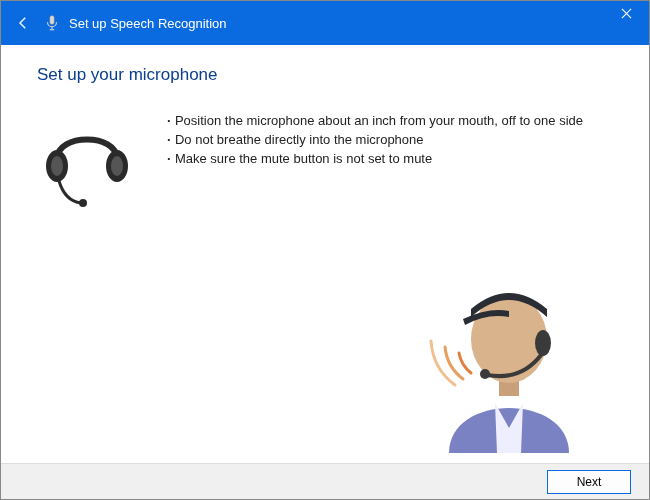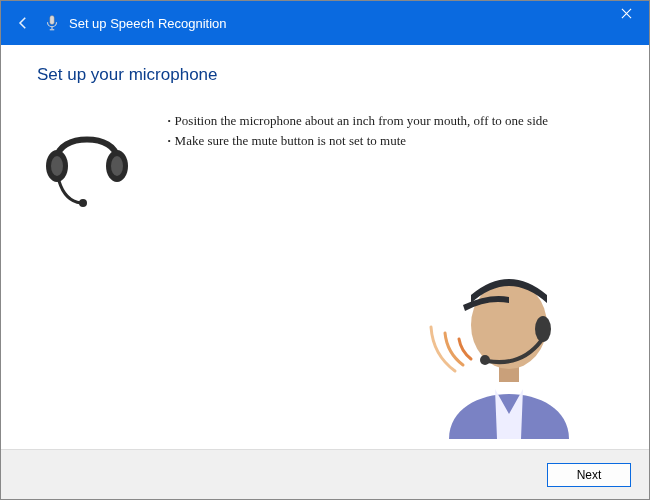--- a/index.html
+++ b/index.html
@@ -47,30 +47,30 @@
     margin-bottom: 26px;
   }
   .instruct {
     display: flex;
     align-items: flex-start;
     gap: 30px;
   }
   .headset-img { width: 100px; height: 100px; flex-shrink: 0; }
   .text-col { font-size: 13px; color: #222; }
   .subtitle { margin-bottom: 10px; }
-  .bullets { list-style: none; font-family: Liberation Serif, serif; }
+  .bullets { list-style: none; }
   .bullets li { padding: 2px 0; }
   .bullets li::before { content: "· "; font-weight: bold; }
   .person-img {
     position: absolute;
     right: 40px; bottom: 10px;
     width: 200px; height: 200px;
   }
   .footer {
-    height: 50px;
+    height: 36px;
     background: #f0f0f0;
     border-top: 1px solid #ddd;
     display: flex;
     justify-content: flex-end;
     align-items: center;
     padding-right: 18px;
     gap: 8px;
   }
   .btn {
     min-width: 84px; height: 24px;
@@ -117,20 +117,21 @@
         <ellipse cx="20" cy="55" rx="6" ry="10" fill="#555"></ellipse>
         <ellipse cx="80" cy="55" rx="11" ry="16" fill="#2a2a2a"></ellipse>
         <ellipse cx="80" cy="55" rx="6" ry="10" fill="#555"></ellipse>
         <path d="M22 70 Q28 90 44 92" fill="none" stroke="#2a2a2a" stroke-width="3" stroke-linecap="round"></path>
         <circle cx="46" cy="92" r="4" fill="#2a2a2a"></circle>
       </svg>
     </div>
     <div class="text-col">
       <ul class="bullets">
         <li>Position the microphone about an inch from your mouth, off to one side</li>
+        <li>Do not breathe directly into the microphone</li>
         <li>Make sure the mute button is not set to mute</li>
       </ul>
     </div>
   </div>
 
   <div class="person-img">
     <svg viewBox="0 0 200 200" width="200" height="200">
 
       <path d="M40 200 C40 140 160 140 160 200 Z" fill="#7a82c4"></path>
       <path d="M86 150 L100 175 L114 150 L112 200 L88 200 Z" fill="#eef"></path>

